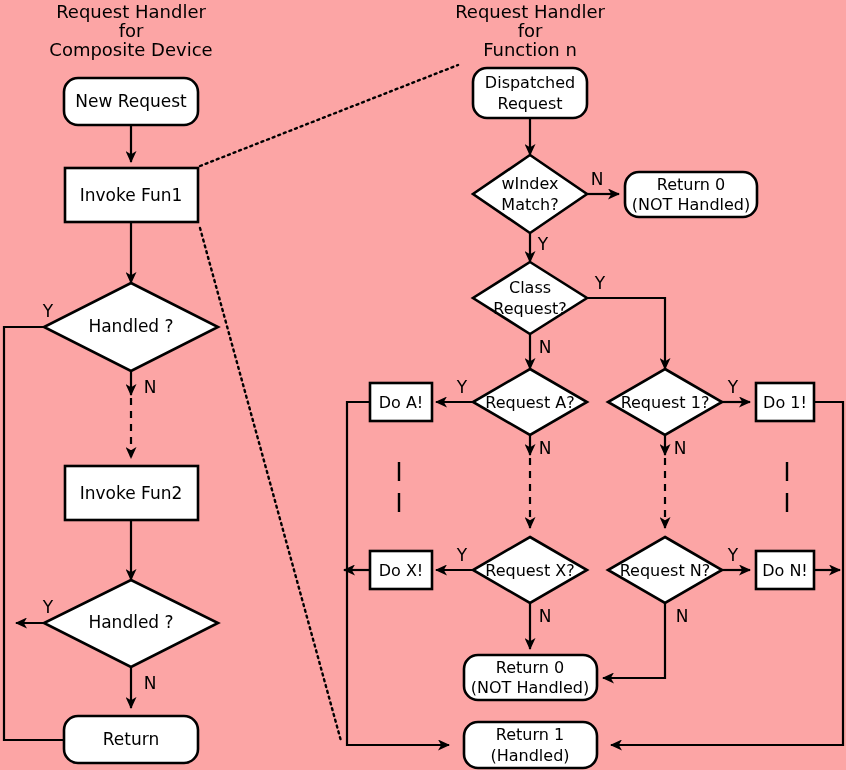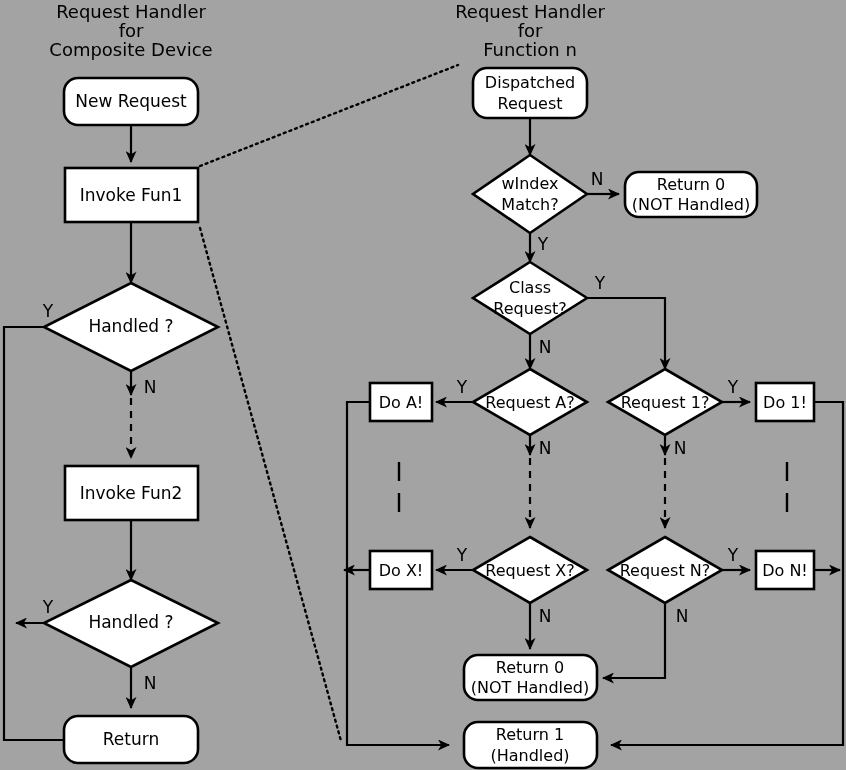--- a/index.html
+++ b/index.html
@@ -1,17 +1,17 @@
 <!DOCTYPE html>
 <html><head>
 <meta charset="utf-8">
 <style>
   html,body{margin:0;padding:0;background:#ffffff;}
   body{width:846px;height:770px;font-family:"DejaVu Sans",sans-serif;}
-  #stage{position:relative;width:846px;height:770px;overflow:hidden;background:#a3a3a3;}
+  #stage{position:relative;width:846px;height:770px;overflow:hidden;background:#fca5a5;}
   svg{position:absolute;left:0;top:0;}
   .shp{fill:#ffffff;stroke:#000000;stroke-width:2.6;}
   .lnk{fill:none;stroke:#000000;stroke-width:2.2;}
   .lnk-dash{fill:none;stroke:#000000;stroke-width:2.2;stroke-dasharray:7 6;}
   .lnk-dot{fill:none;stroke:#000000;stroke-width:2.4;stroke-dasharray:2 4;stroke-linecap:round;}
   .ell{stroke:#000000;stroke-width:2.4;stroke-linecap:butt;}
   .tx{font-family:"DejaVu Sans",sans-serif;font-size:17px;fill:#000;text-anchor:middle;dominant-baseline:middle;}
   .tx-sm{font-family:"DejaVu Sans",sans-serif;font-size:16px;fill:#000;text-anchor:middle;dominant-baseline:middle;}
   .tx-hdr{font-family:"DejaVu Sans",sans-serif;font-size:18px;fill:#000;text-anchor:middle;dominant-baseline:middle;}
   .tx-lbl{font-family:"DejaVu Sans",sans-serif;font-size:17px;fill:#000;text-anchor:middle;dominant-baseline:middle;}

